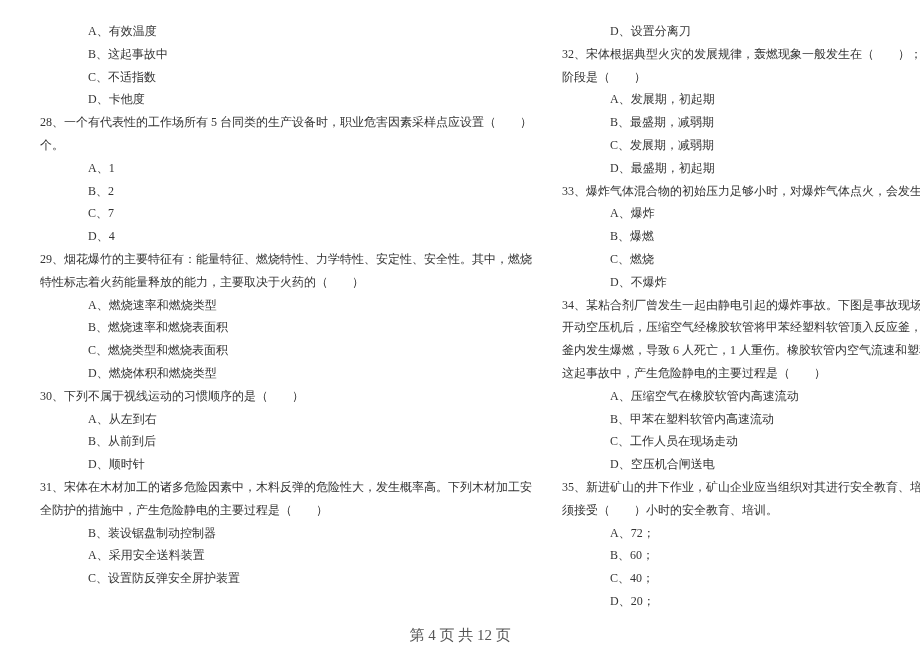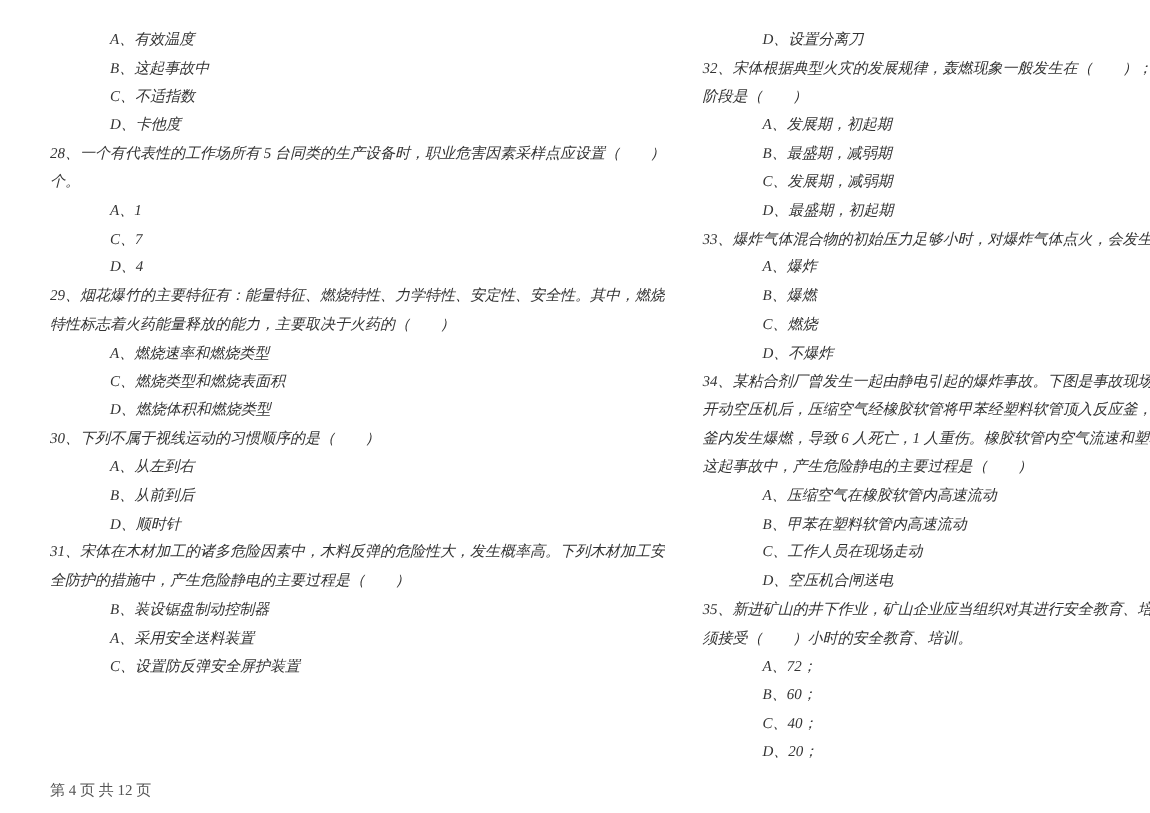--- a/index.html
+++ b/index.html
@@ -13,52 +13,54 @@
     height: 650px;
     box-sizing: border-box;
     line-height: 1.9;
   }
   .columns {
     display: flex;
     gap: 30px;
   }
   .col {
     flex: 1;
-    font-style: italic;
   }
   .line {
     margin: 0;
     white-space: nowrap;
     overflow: hidden;
   }
   .indent1 { padding-left: 48px; }
   .indent0 { padding-left: 0; }
   .footer {
-    font-size: 12px;
+    text-align: center;
+    font-size: 15px;
     color: #555;
     margin-top: 8px;
   }
 </style>
 </head>
 <body>
 
 <div class="columns">
   <div class="col" id="col-left">
       <p class="line indent1">A、有效温度</p>
       <p class="line indent1">B、这起事故中</p>
       <p class="line indent1">C、不适指数</p>
       <p class="line indent1">D、卡他度</p>
       <p class="line indent0">28、一个有代表性的工作场所有 5 台同类的生产设备时，职业危害因素采样点应设置（　　）</p>
       <p class="line indent0">个。</p>
       <p class="line indent1">A、1</p>
+      <p class="line indent1">B、2</p>
       <p class="line indent1">C、7</p>
       <p class="line indent1">D、4</p>
       <p class="line indent0">29、烟花爆竹的主要特征有：能量特征、燃烧特性、力学特性、安定性、安全性。其中，燃烧</p>
       <p class="line indent0">特性标志着火药能量释放的能力，主要取决于火药的（　　）</p>
       <p class="line indent1">A、燃烧速率和燃烧类型</p>
+      <p class="line indent1">B、燃烧速率和燃烧表面积</p>
       <p class="line indent1">C、燃烧类型和燃烧表面积</p>
       <p class="line indent1">D、燃烧体积和燃烧类型</p>
       <p class="line indent0">30、下列不属于视线运动的习惯顺序的是（　　）</p>
       <p class="line indent1">A、从左到右</p>
       <p class="line indent1">B、从前到后</p>
       <p class="line indent1">D、顺时针</p>
       <p class="line indent0">31、宋体在木材加工的诸多危险因素中，木料反弹的危险性大，发生概率高。下列木材加工安</p>
       <p class="line indent0">全防护的措施中，产生危险静电的主要过程是（　　）</p>
       <p class="line indent1">B、装设锯盘制动控制器</p>
       <p class="line indent1">A、采用安全送料装置</p>

